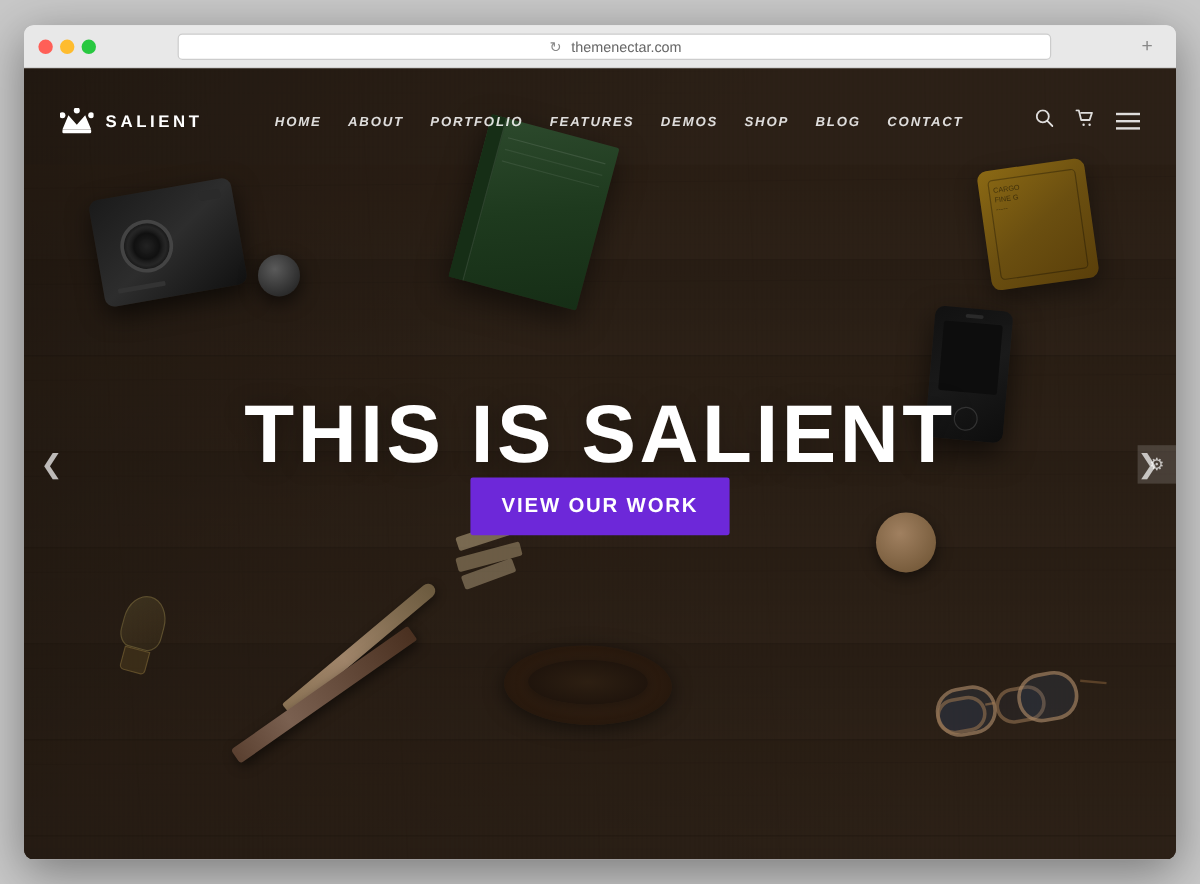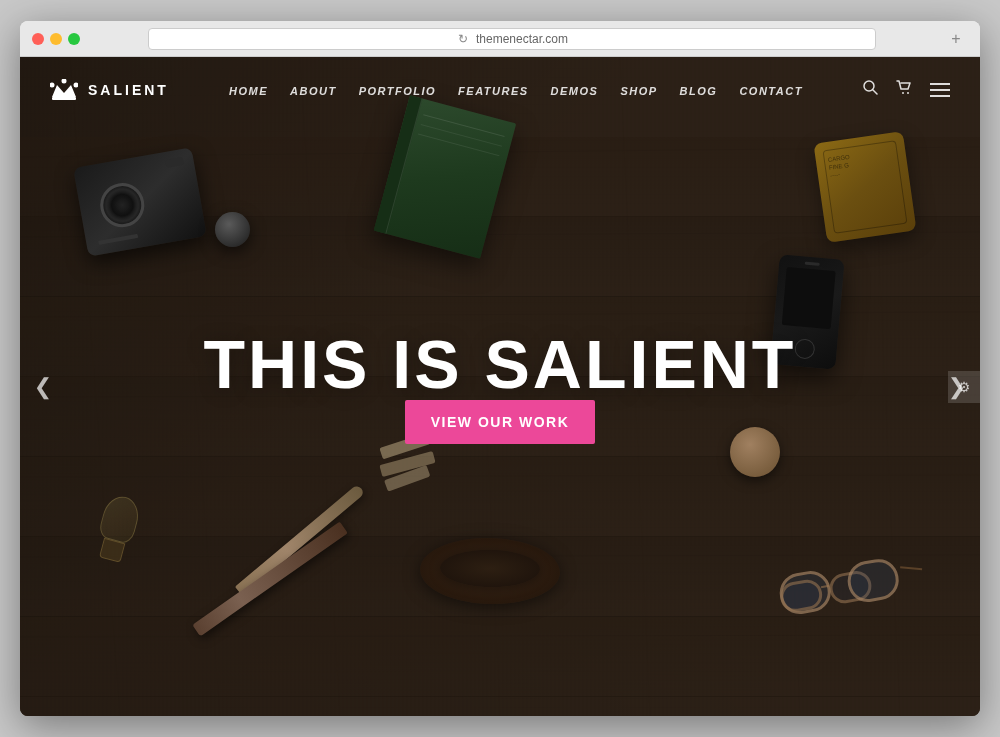--- a/index.html
+++ b/index.html
@@ -269,21 +269,21 @@
       height: 100px;
       background: linear-gradient(145deg, #8B6914 0%, #6B4F10 50%, #5a3f0a 100%);
       border-radius: 8px;
       transform: rotate(-8deg);
       box-shadow: 0 8px 20px rgba(0,0,0,0.4);
     }
 
     
     .nav {
       position: absolute;
-      top: 0;
+      top: 11px;
       left: 0;
       right: 0;
       height: 65px;
       display: flex;
       align-items: center;
       padding: 0 30px;
       z-index: 10;
     }
 
     .nav-logo {
@@ -382,25 +382,25 @@
       font-weight: 400;
     }
 
     .hero-buttons {
       display: flex;
       gap: 14px;
       justify-content: center;
     }
 
     .btn-primary {
-      background: #ec4899;
+      background: #6d28d9;
       color: white;
       border: none;
       padding: 14px 26px;
-      font-size: 14px;
+      font-size: 17px;
       font-weight: 700;
       letter-spacing: 1.5px;
       text-transform: uppercase;
       cursor: pointer;
       border-radius: 2px;
       text-align: center;
     }
 
     .btn-secondary {
       background: transparent;

